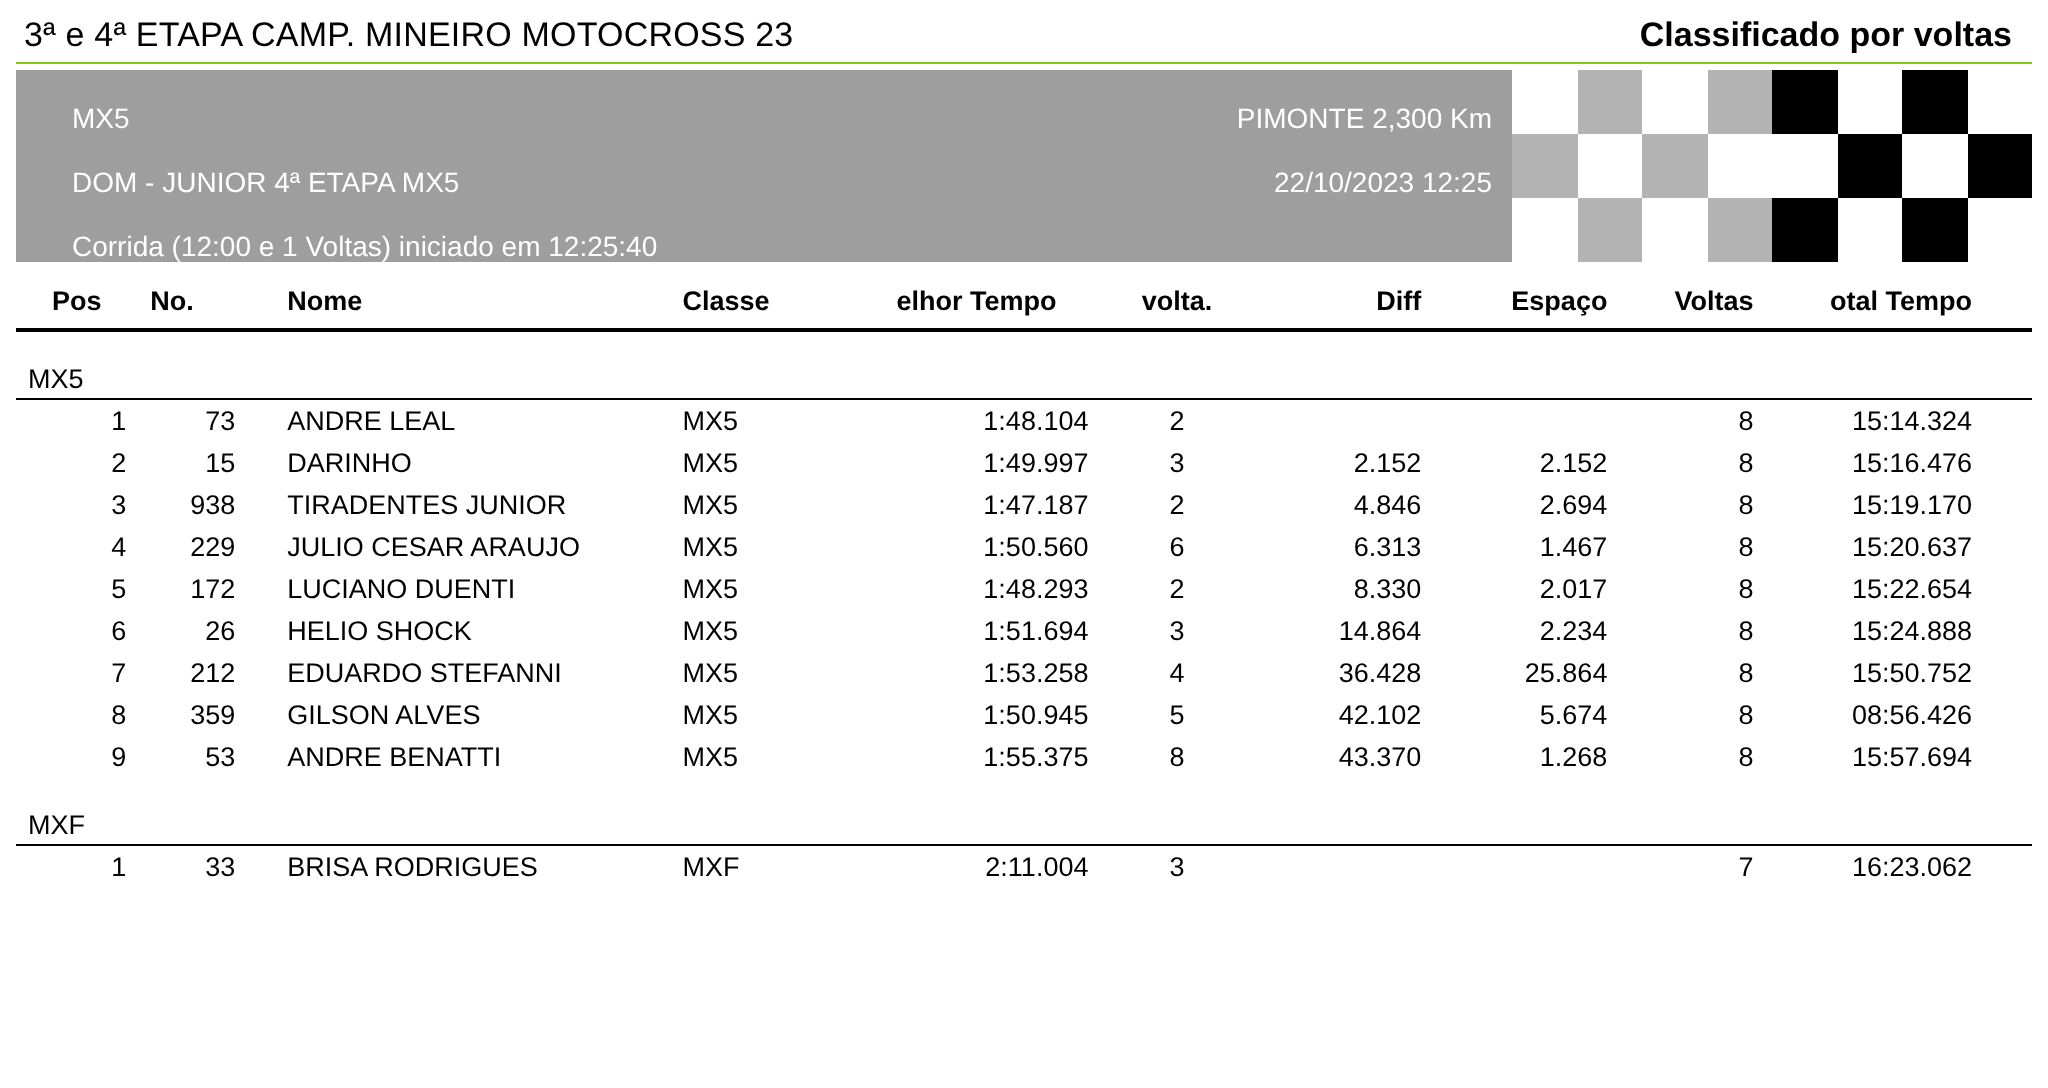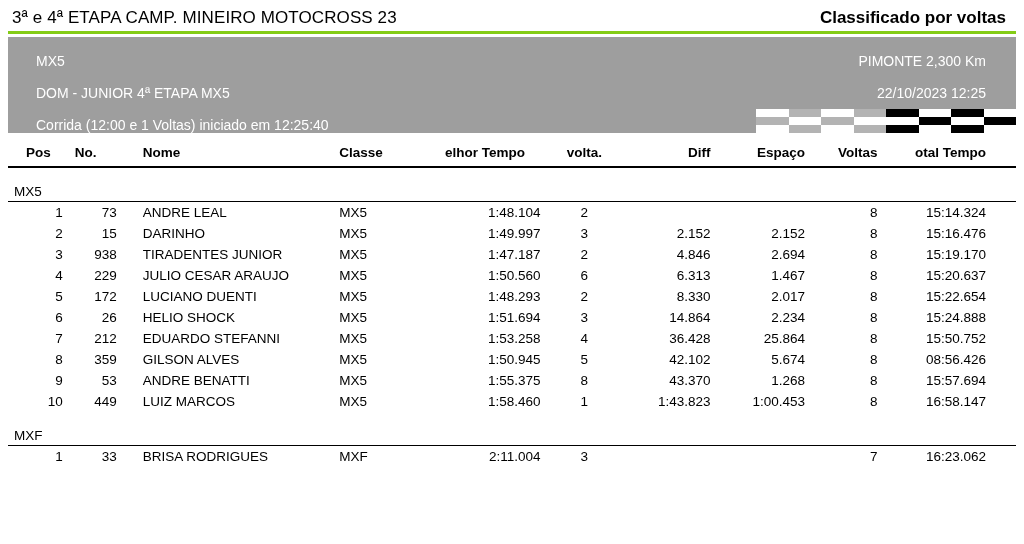--- a/index.html
+++ b/index.html
@@ -22,21 +22,21 @@
     box-sizing: border-box;
     padding: 0 8px;
   }
 
   
   .title-row {
     display: flex;
     align-items: flex-start;
     justify-content: space-between;
     padding: 8px 4px 3px 4px;
-    border-bottom: 3px solid #84cc16;
+    border-bottom: 1px solid #84cc16;
   }
   .event-title {
     font-size: 17px;
     letter-spacing: 0.1px;
     white-space: nowrap;
   }
   .classified-title {
     font-size: 17px;
     font-weight: bold;
     white-space: nowrap;
@@ -63,21 +63,20 @@
     height: 32px;
     line-height: 32px;
     white-space: nowrap;
   }
   .band-right {
     position: absolute;
     right: 0; top: 0;
     height: 96px;
     display: flex;
     align-items: stretch;
-    flex-direction: column;
   }
   .band-right-text {
     color: #ffffff;
     font-size: 14px;
     text-align: right;
     padding-right: 10px;
     padding-top: 8px;
     width: 230px;
   }
   .band-right-text .l1 { height: 32px; line-height: 32px; }
@@ -316,32 +315,20 @@
           <td class="c-no">53</td>
           <td class="c-nome">ANDRE BENATTI</td>
           <td class="c-classe">MX5</td>
           <td class="c-melhor">1:55.375</td>
           <td class="c-volta">8</td>
           <td class="c-diff">43.370</td>
           <td class="c-espaco">1.268</td>
           <td class="c-voltas">8</td>
           <td class="c-total">15:57.694</td>
         </tr>
-        <tr>
-          <td class="c-pos">10</td>
-          <td class="c-no">449</td>
-          <td class="c-nome">LUIZ MARCOS</td>
-          <td class="c-classe">MX5</td>
-          <td class="c-melhor">1:58.460</td>
-          <td class="c-volta">1</td>
-          <td class="c-diff">1:43.823</td>
-          <td class="c-espaco">1:00.453</td>
-          <td class="c-voltas">8</td>
-          <td class="c-total">16:58.147</td>
-        </tr>
         <tr class="group-row">
           <td colspan="10" class="group-label">MXF</td>
         </tr>
         <tr class="group-underline">
           <td colspan="10"></td>
         </tr>
         <tr>
           <td class="c-pos">1</td>
           <td class="c-no">33</td>
           <td class="c-nome">BRISA RODRIGUES</td>

